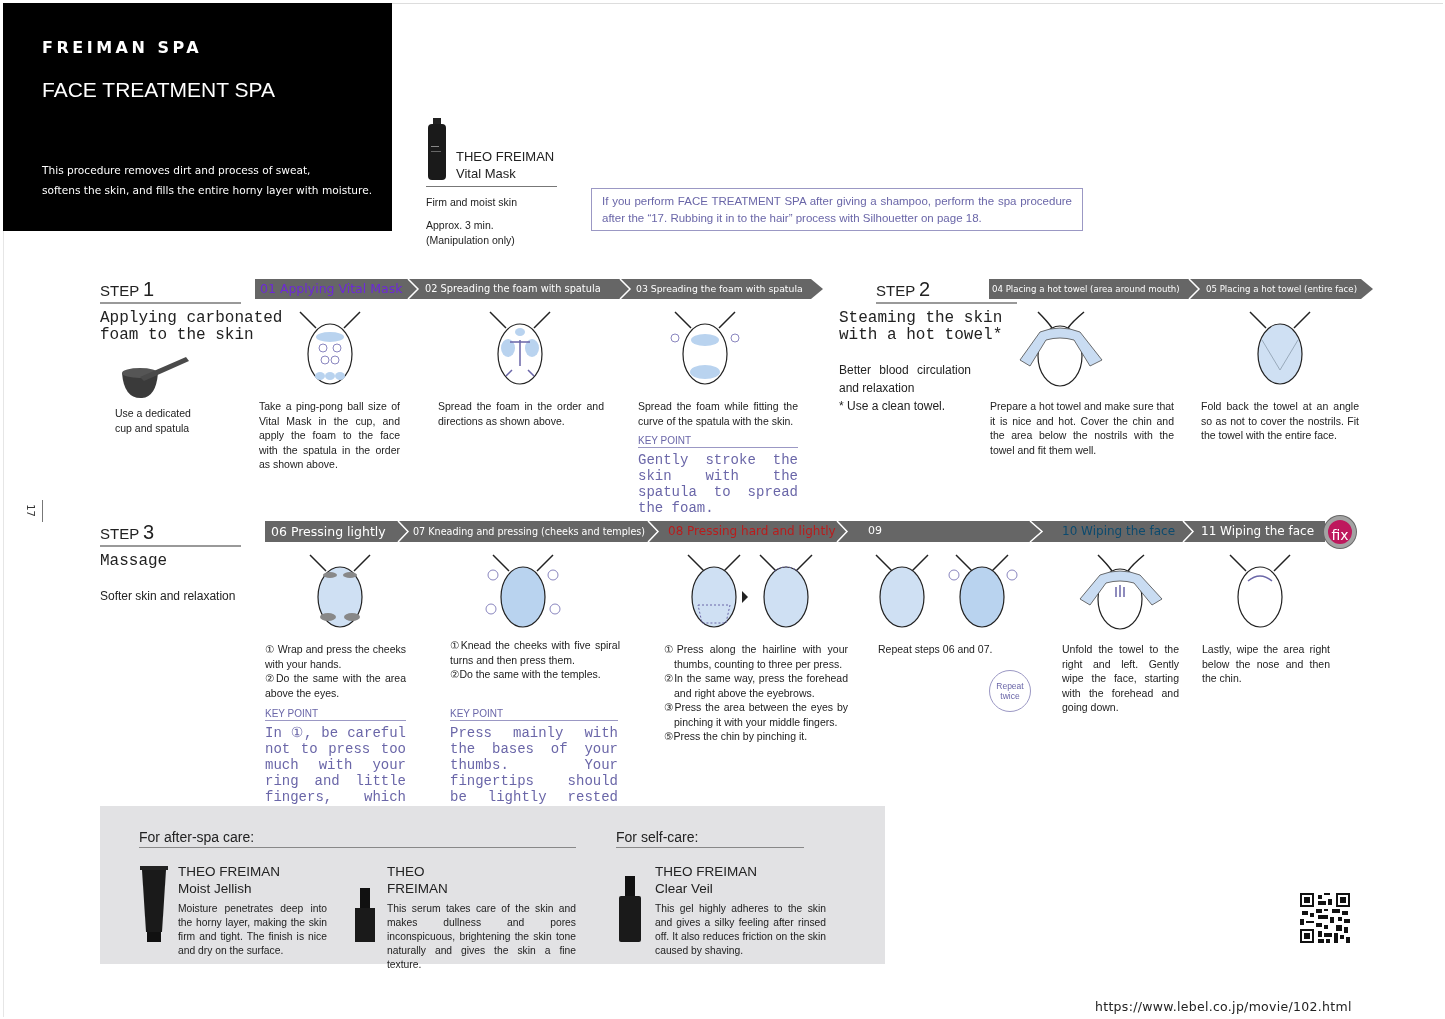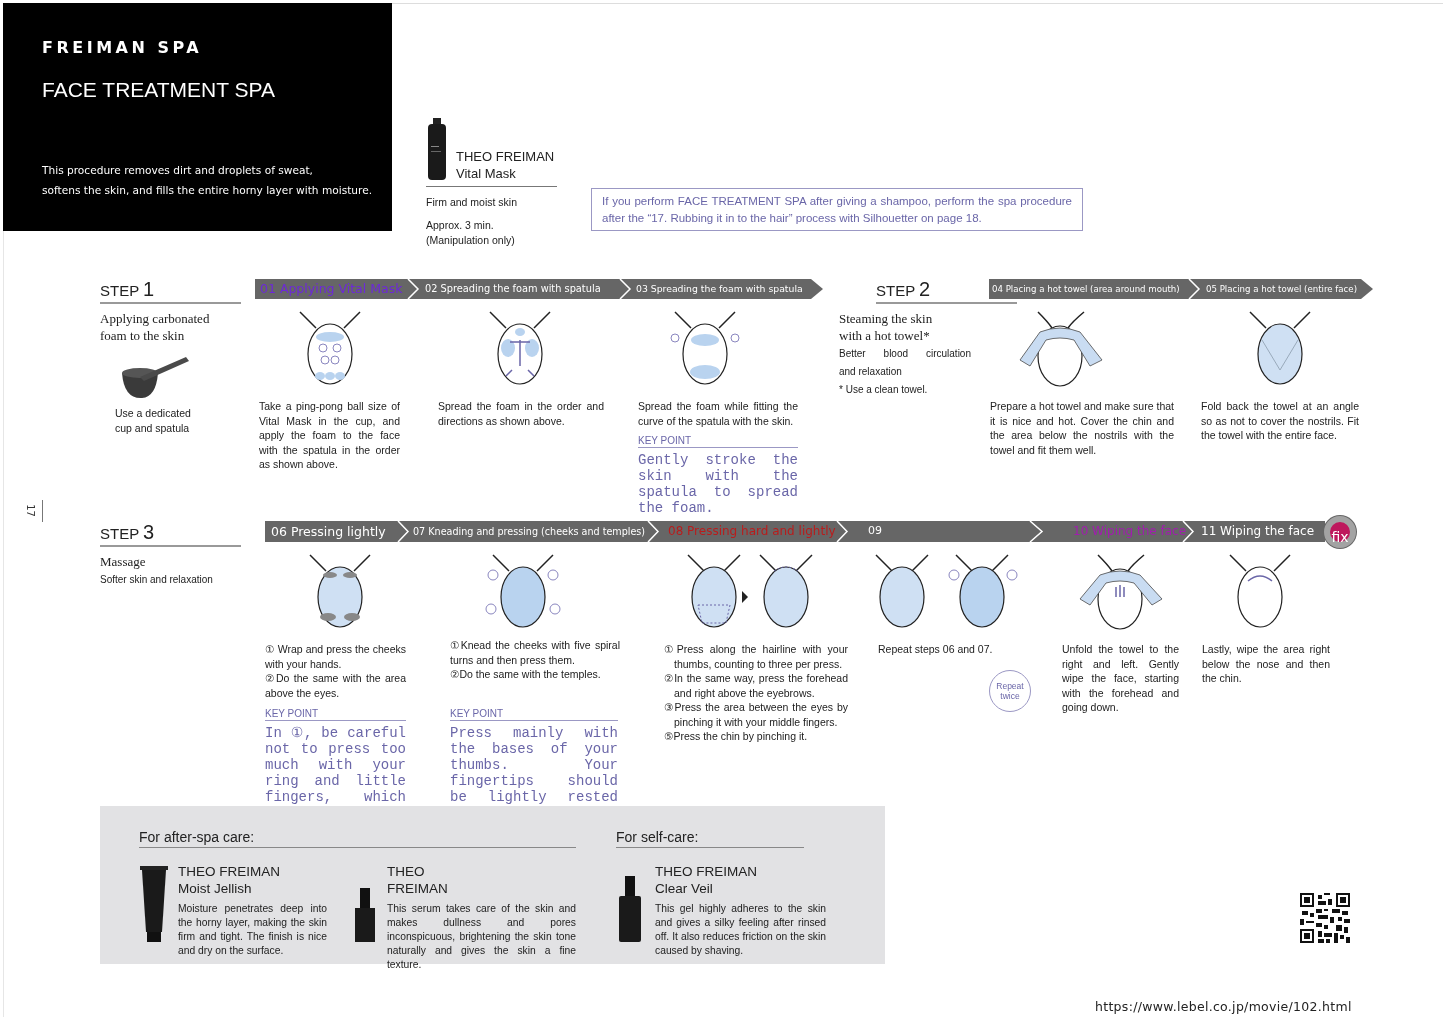--- a/index.html
+++ b/index.html
@@ -10,47 +10,47 @@
   .brand { left: 42px; top: 38px; font-size: 16px; letter-spacing: 3.5px; font-weight: bold; color:#fff; }
   .hero-title { left: 42px; top: 78px; font-size: 21px; font-family: "Liberation Sans", sans-serif; color:#fff; }
   .hero-desc { left: 42px; top: 160px; width: 350px; font-size: 10.6px; line-height: 20px; color:#fff; }
   .bottle { left: 426px; top: 118px; width: 22px; height: 62px; }
   .pname { left: 456px; top: 148px; font-size: 13px; line-height: 17px; font-family:"Liberation Sans", sans-serif; }
   .pline { left: 426px; top: 186px; width: 131px; height: 1px; background: #777; }
   .pdesc { left: 426px; top: 195px; font-size: 10.5px; font-family:"Liberation Sans", sans-serif; line-height: 15px; }
   .notice { left: 591px; top: 188px; width: 492px; height: 43px; border: 1px solid #9b98c4; color: #6a66a8; font-size: 11.5px; line-height: 17px; padding: 4px 10px; text-align: justify; font-family:"Liberation Sans", sans-serif; }
   .step-head { font-family: "Liberation Sans", sans-serif; font-size: 15px; color: #222; border-bottom: 2px solid #999; width: 141px; padding-bottom: 1px; }
   .step-head b { font-size: 20px; font-weight: normal; }
-  .step-title { font-family: Liberation Serif, serif; font-size: 13px; line-height: 17px; }
-  .step-sub { font-family: "Liberation Sans", sans-serif; font-size: 10px; line-height: 18px; }
+  .step-title { font-family: Liberation Mono, monospace; font-size: 16px; line-height: 17px; }
+  .step-sub { font-family: "Liberation Sans", sans-serif; font-size: 12px; line-height: 18px; margin-top: 16px; }
   .text { font-family: "Liberation Sans", sans-serif; font-size: 10.5px; line-height: 14.5px; text-align: justify; }
   .kp-head { font-family:"Liberation Sans", sans-serif; font-size: 10px; color:#6a66a8; border-bottom:1px solid #9b98c4; padding-bottom: 1px; }
   .kp-text { font-family:Liberation Mono, monospace; font-size: 14px; line-height: 16px; color:#6a66a8; text-align: justify; }
   .face { width: 80px; height: 80px; }
   .care { left: 100px; top: 806px; width: 785px; height: 158px; background: #e2e2e4; }
   .care-head { font-family:"Liberation Sans", sans-serif; font-size: 14px; border-bottom: 1px solid #888; padding-bottom: 2px; }
   .care-name { font-family:"Liberation Sans", sans-serif; font-size: 13.5px; line-height: 17px; }
   .care-desc { font-family:"Liberation Sans", sans-serif; font-size: 10.3px; line-height: 14px; text-align: justify; }
   .url { left: 1095px; top: 999px; font-size: 12.5px; letter-spacing: 0.3px; }
   .qr { left: 1300px; top: 893px; width: 50px; height: 50px; }
   .pgnum { left: 24px; top: 505px; font-size: 10px; transform: rotate(90deg); color:#333; }
   .pgline { left: 42px; top: 500px; width: 1px; height: 22px; background: #777; }
   .repeat { left: 989px; top: 670px; width: 42px; height: 42px; border: 1px solid #9b98c4; border-radius: 50%; color:#6a66a8; font-size: 8.5px; text-align:center; line-height: 10px; padding-top: 10px; font-family:"Liberation Sans", sans-serif; }
-  .fix { left: 1324px; top: 516px; width: 32px; height: 32px; border-radius: 50%; background: #be185d; color: #fff; font-size: 14px; text-align: center; line-height: 30px; border: 6px solid #a3a3a3; box-shadow: 0 0 0 1px #666; }
+  .fix { left: 1324px; top: 516px; width: 32px; height: 32px; border-radius: 50%; background: #be185d; color: #fff; font-size: 14px; text-align: center; line-height: 30px; border: 4px solid #a3a3a3; box-shadow: 0 0 0 1px #666; }
 </style>
 </head>
 <body>
 
 <div class="page"></div>
 
 <div class="abs hero"></div>
 <div class="abs brand">FREIMAN SPA</div>
 <div class="abs hero-title">FACE TREATMENT SPA</div>
 <div class="abs hero-desc">
-  <div>This procedure removes dirt and droplets of sweat,</div>
+  <div>This procedure removes dirt and process of sweat,</div>
   <div>softens the skin, and fills the entire horny layer with moisture.</div>
 </div>
 
 <svg class="abs bottle" viewBox="0 0 22 62">
   <rect x="7" y="0" width="8" height="6" fill="#222"></rect>
   <rect x="2" y="6" width="18" height="56" rx="4" fill="#1a1a1a"></rect>
   <rect x="5" y="28" width="8" height="1" fill="#888"></rect>
   <rect x="5" y="33" width="10" height="1" fill="#666"></rect>
 </svg>
 <div class="abs pname">
@@ -180,21 +180,21 @@
     <polyline points="133,0 143,10.5 133,21" fill="none" stroke="#fff" stroke-width="1.5"></polyline>
     <polyline points="383,0 393,10.5 383,21" fill="none" stroke="#fff" stroke-width="1.5"></polyline>
     <polyline points="572,0 582,10.5 572,21" fill="none" stroke="#fff" stroke-width="1.5"></polyline>
     <polyline points="765,0 777,10.5 765,21" fill="none" stroke="#fff" stroke-width="1.5"></polyline>
     <polyline points="918,0 928,10.5 918,21" fill="none" stroke="#fff" stroke-width="1.5"></polyline>
   </svg>
   <span class="abs" style="left:6px; top:3px; color:#fff; font-size:12.5px;">06 Pressing lightly</span>
   <span class="abs" style="left:148px; top:5px; color:#fff; font-size:9.6px;">07 Kneading and pressing (cheeks and temples)</span>
   <span class="abs" style="left:403px; top:3px; color:#b91c1c; font-size:12px;">08 Pressing hard and lightly</span>
   <span class="abs" style="left:603px; top:3px; color:#fff; font-size:11px;">09</span>
-  <span class="abs" style="left:797px; top:3px; color:#a21caf; font-size:12px;margin-left:11px;">10 Wiping the face</span>
+  <span class="abs" style="left:797px; top:3px; color:#0c4a6e; font-size:12px;">10 Wiping the face</span>
   <span class="abs" style="left:936px; top:3px; color:#fff; font-size:12px;">11 Wiping the face</span>
 </div>
 <div class="abs fix">fix</div>
 
 <svg class="abs face" style="left:300px; top:553px;" viewBox="0 0 80 80">
   <path d="M10 2 Q20 12 26 18 M70 2 Q60 12 54 18" stroke="#222" fill="none" stroke-width="1.5"></path>
   <ellipse cx="40" cy="44" rx="22" ry="30" fill="#cfe0f3" stroke="#222" stroke-width="1.2"></ellipse>
   <ellipse cx="28" cy="64" rx="8" ry="4" fill="#888"></ellipse>
     <ellipse cx="52" cy="64" rx="8" ry="4" fill="#888"></ellipse>
   <ellipse cx="30" cy="22" rx="7" ry="3" fill="#888"></ellipse>

